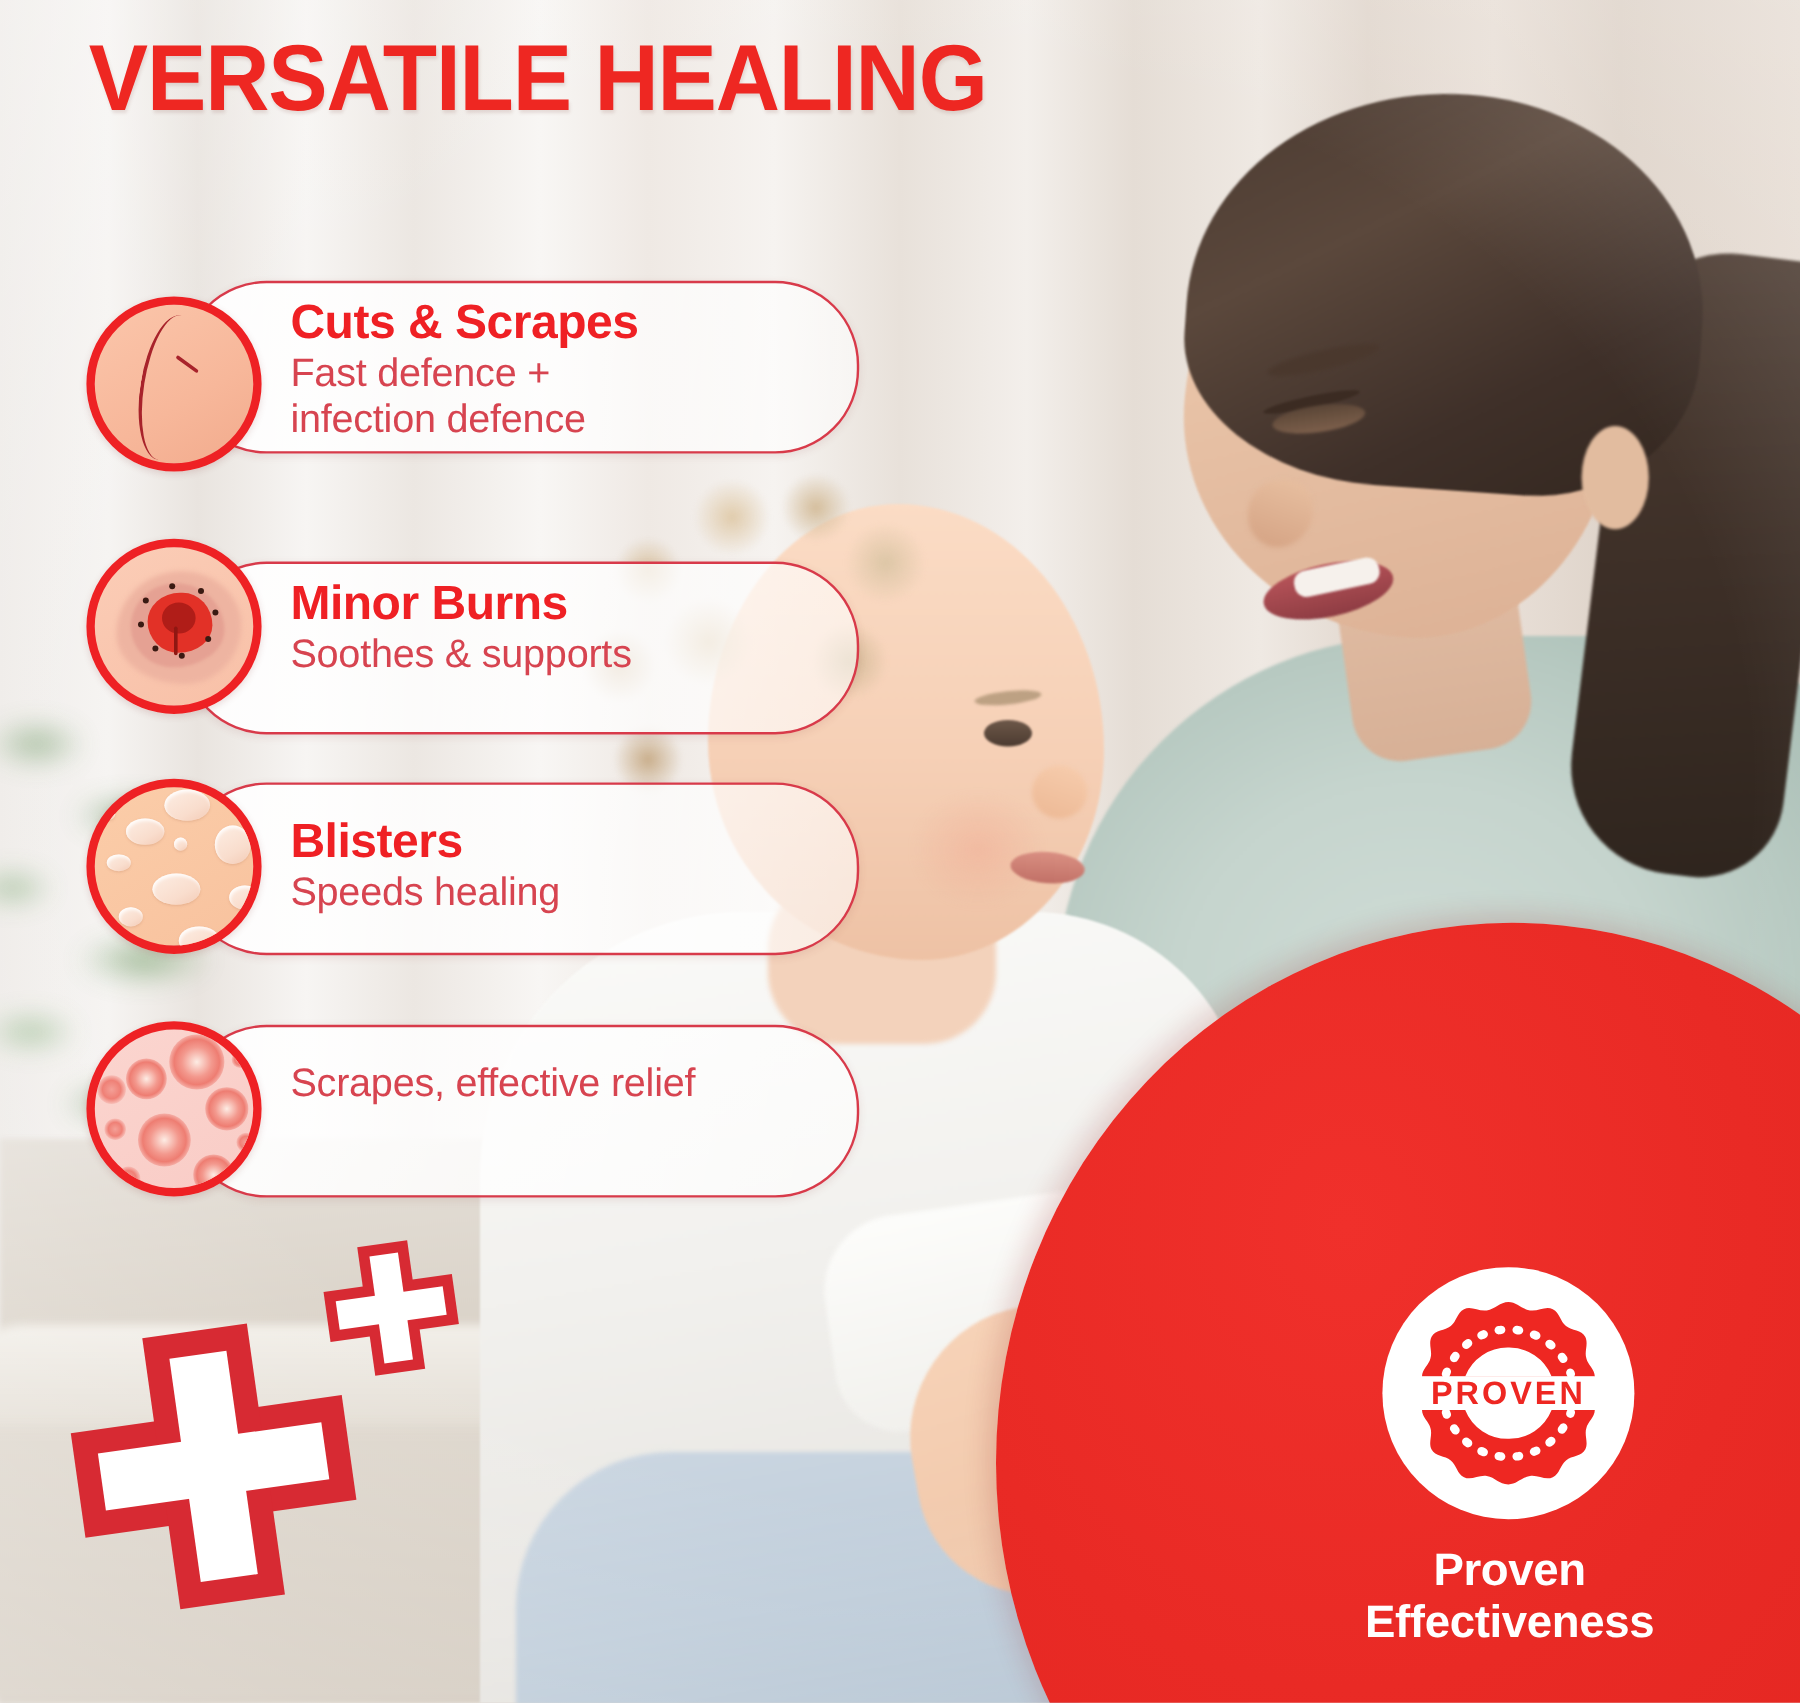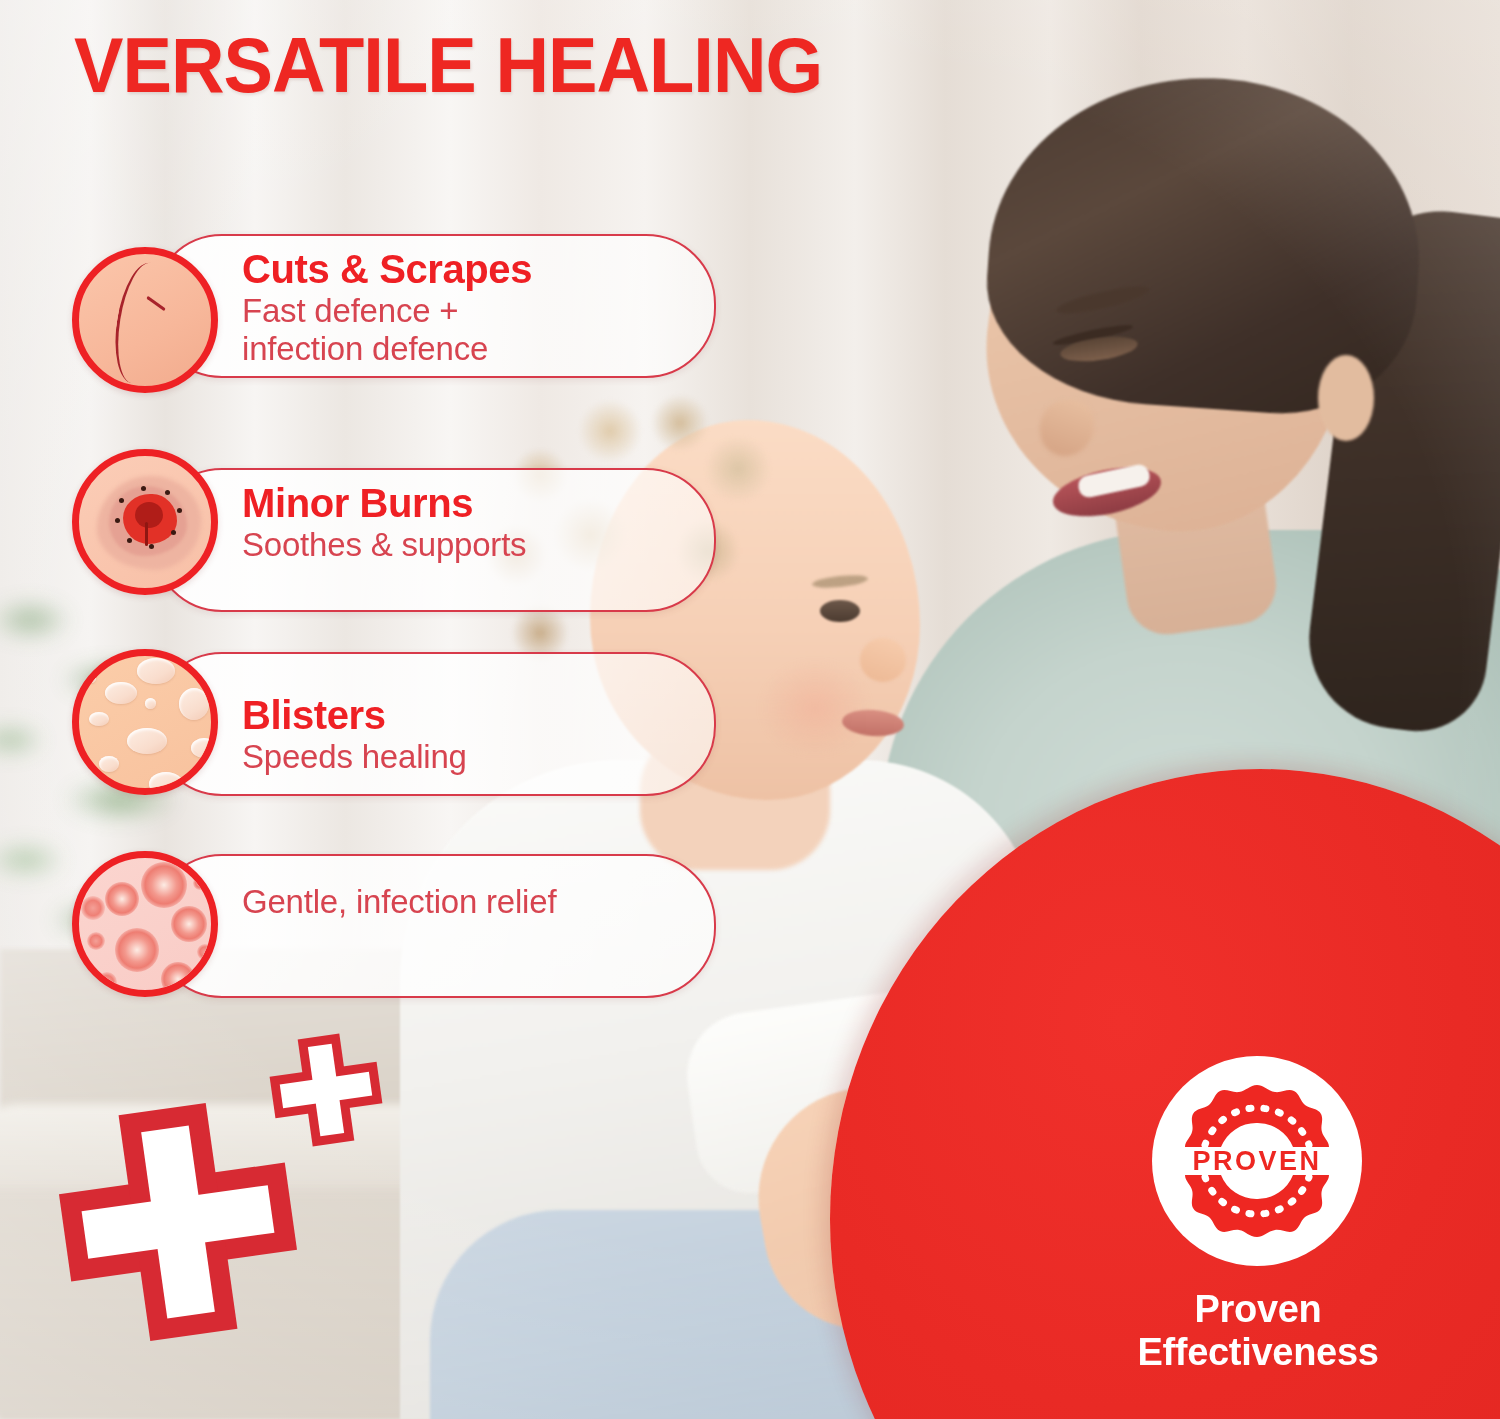--- a/index.html
+++ b/index.html
@@ -380,21 +380,21 @@
     <div class="spk" style="left:36px;top:62px"></div>
     <div class="spk" style="left:48px;top:82px"></div>
     <div class="spk" style="left:70px;top:88px"></div>
     <div class="spk" style="left:92px;top:74px"></div>
     <div class="spk" style="left:98px;top:52px"></div>
     <div class="spk" style="left:86px;top:34px"></div>
     <div class="spk" style="left:62px;top:30px"></div>
   </div>
 
   <div class="card" style="top:652px">
-    <div class="card-text" style="top:40px">
+    <div class="card-text" style="top:26px">
       <div class="card-title">Blisters</div>
       <div class="card-sub">
         <div>Speeds healing</div>
       </div>
     </div>
   </div>
   <div class="icon-circle ic-blister" style="top:649px">
     <div class="b" style="left:58px;top:2px;width:38px;height:26px"></div>
     <div class="b" style="left:26px;top:26px;width:32px;height:22px"></div>
     <div class="b" style="left:100px;top:32px;width:30px;height:32px"></div>
@@ -403,21 +403,21 @@
     <div class="b" style="left:48px;top:72px;width:40px;height:26px"></div>
     <div class="b" style="left:112px;top:82px;width:26px;height:20px"></div>
     <div class="b" style="left:20px;top:100px;width:20px;height:16px"></div>
     <div class="b" style="left:70px;top:116px;width:34px;height:24px"></div>
     <div class="b" style="left:8px;top:18px;width:9px;height:9px"></div>
   </div>
 
   <div class="card" style="top:854px">
     <div class="card-text" style="top:26px">
       <div class="card-sub">
-        <div>Gentle, infection relief</div>
+        <div>Scrapes, effective relief</div>
       </div>
     </div>
   </div>
   <div class="icon-circle ic-rash" style="top:851px">
     <div class="d core" style="left:62px;top:4px;width:46px;height:46px"></div>
     <div class="d core" style="left:26px;top:24px;width:34px;height:34px"></div>
     <div class="d" style="left:2px;top:38px;width:24px;height:24px"></div>
     <div class="d core" style="left:92px;top:48px;width:36px;height:36px"></div>
     <div class="d" style="left:8px;top:74px;width:18px;height:18px"></div>
     <div class="d core" style="left:36px;top:70px;width:44px;height:44px"></div>

